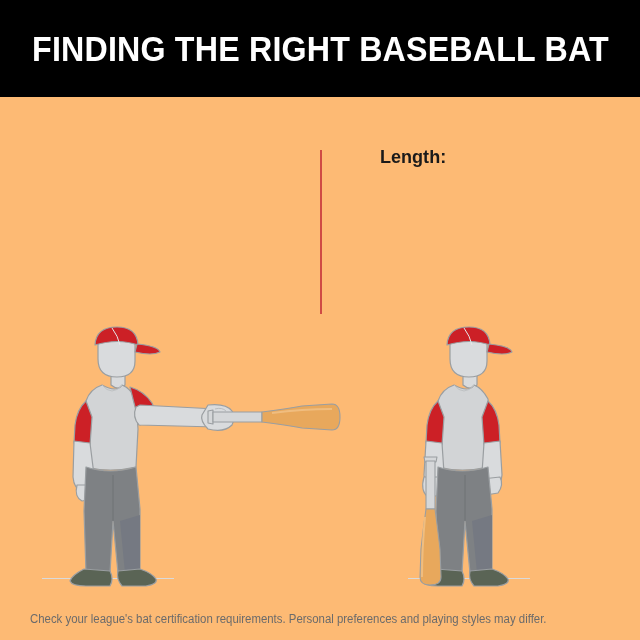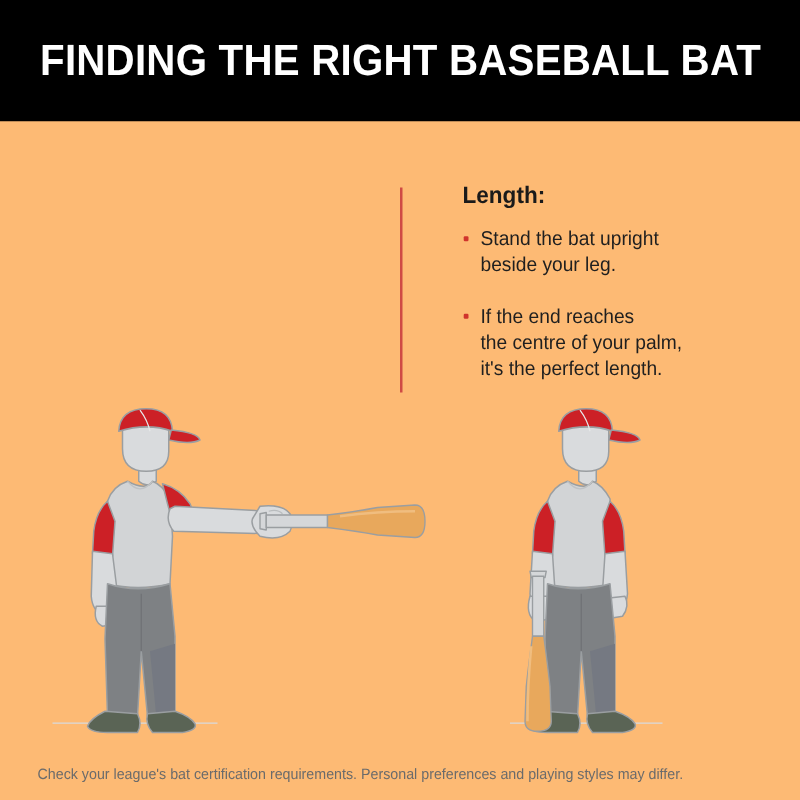--- a/index.html
+++ b/index.html
@@ -35,21 +35,21 @@
     white-space: nowrap;
     line-height: 1;
   }
 
   
   .col {
     position: absolute;
     top: 147px;
   }
   .col-left  { left: 50px;  width: 250px; }
-  .col-right { left: 370px; width: 240px; }
+  .col-right { left: 380px; width: 240px; }
 
   .col-heading {
     font-size: 19px;
     font-weight: bold;
     color: #1a1a1a;
     transform: scaleX(0.95);
     transform-origin: left center;
     margin-bottom: 13px;
     line-height: 1.1;
   }
@@ -116,27 +116,20 @@
 
   <div class="header-band">
     <div class="header-title">FINDING THE RIGHT BASEBALL BAT</div>
   </div>
 
 
   <div class="divider-vertical"></div>
 
   <div class="col col-right">
     <div class="col-heading">Length:</div>
-    <ul class="bullet-list">
-      <li class="bullet-item">Stand the bat upright
-beside your leg.</li>
-      <li class="bullet-item">If the end reaches
-the centre of your palm,
-it's the perfect length.</li>
-    </ul>
   </div>
 
   <div class="figure-stage">
 
     <div class="ground-line ground-left"></div>
     <div class="ground-line ground-right"></div>
 
     <svg width="330" height="270" viewBox="0 0 330 270" style="position:absolute; left:40px; top:0;">
       <g stroke="#9a9ea1" stroke-width="1.2" stroke-linejoin="round">
 

